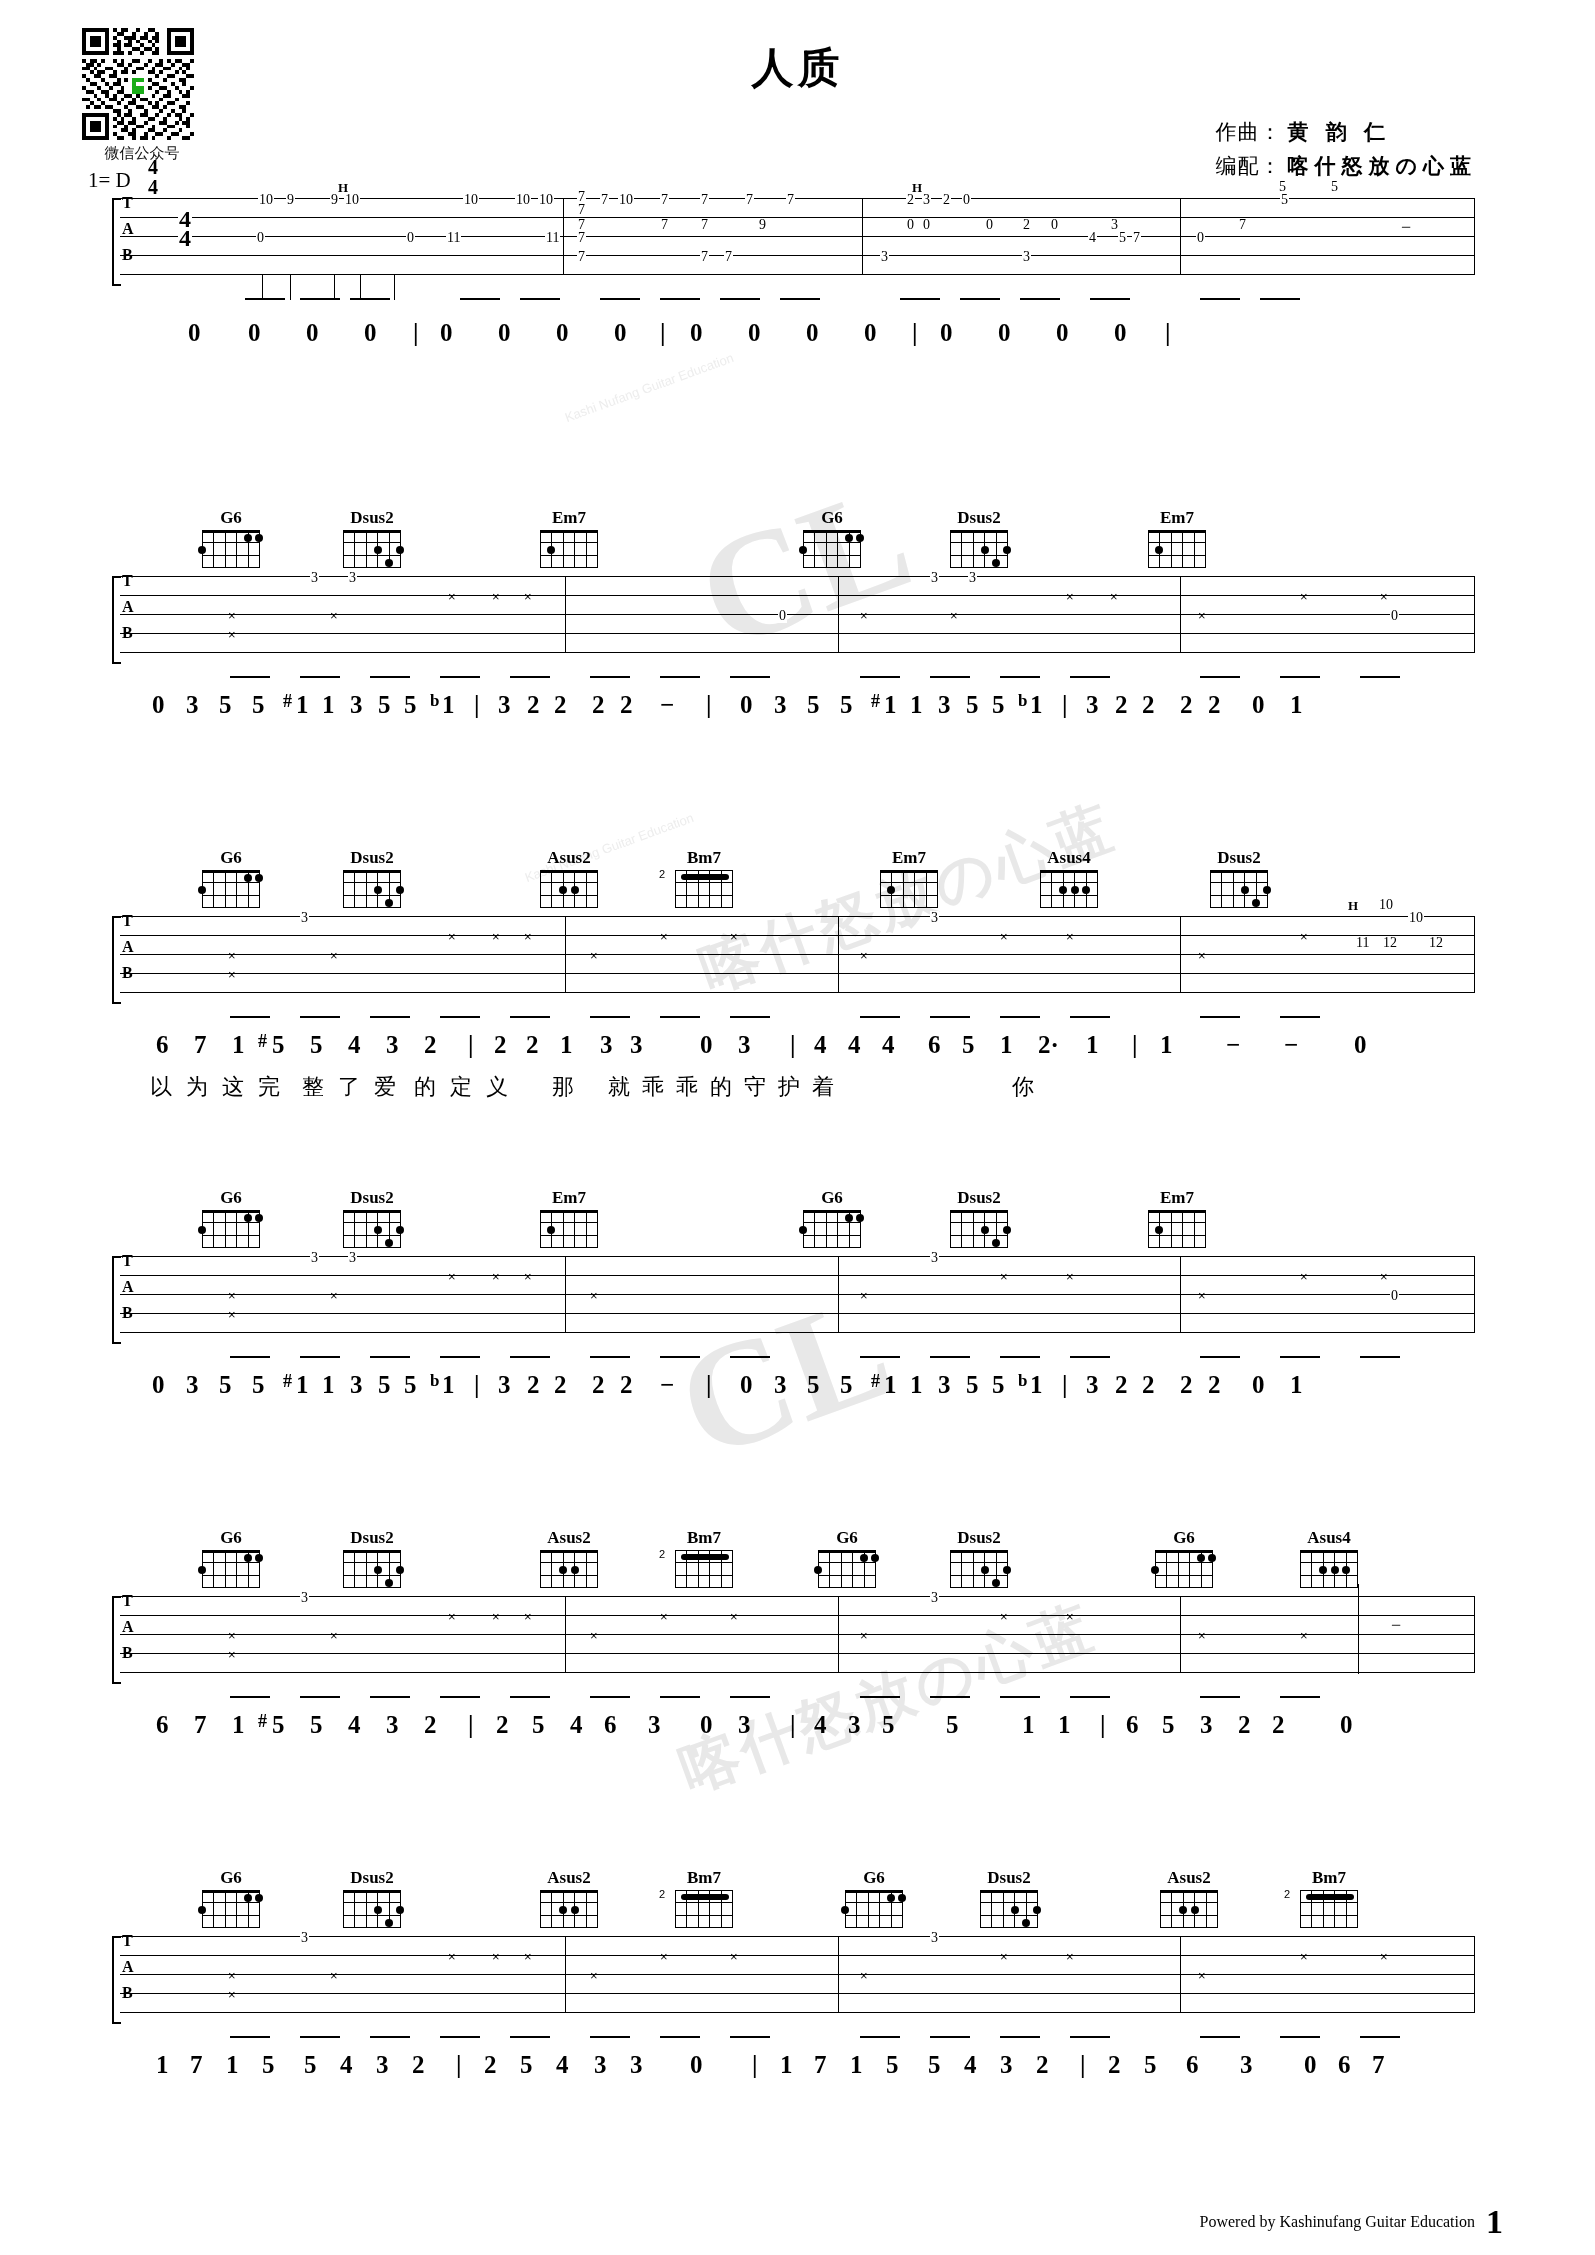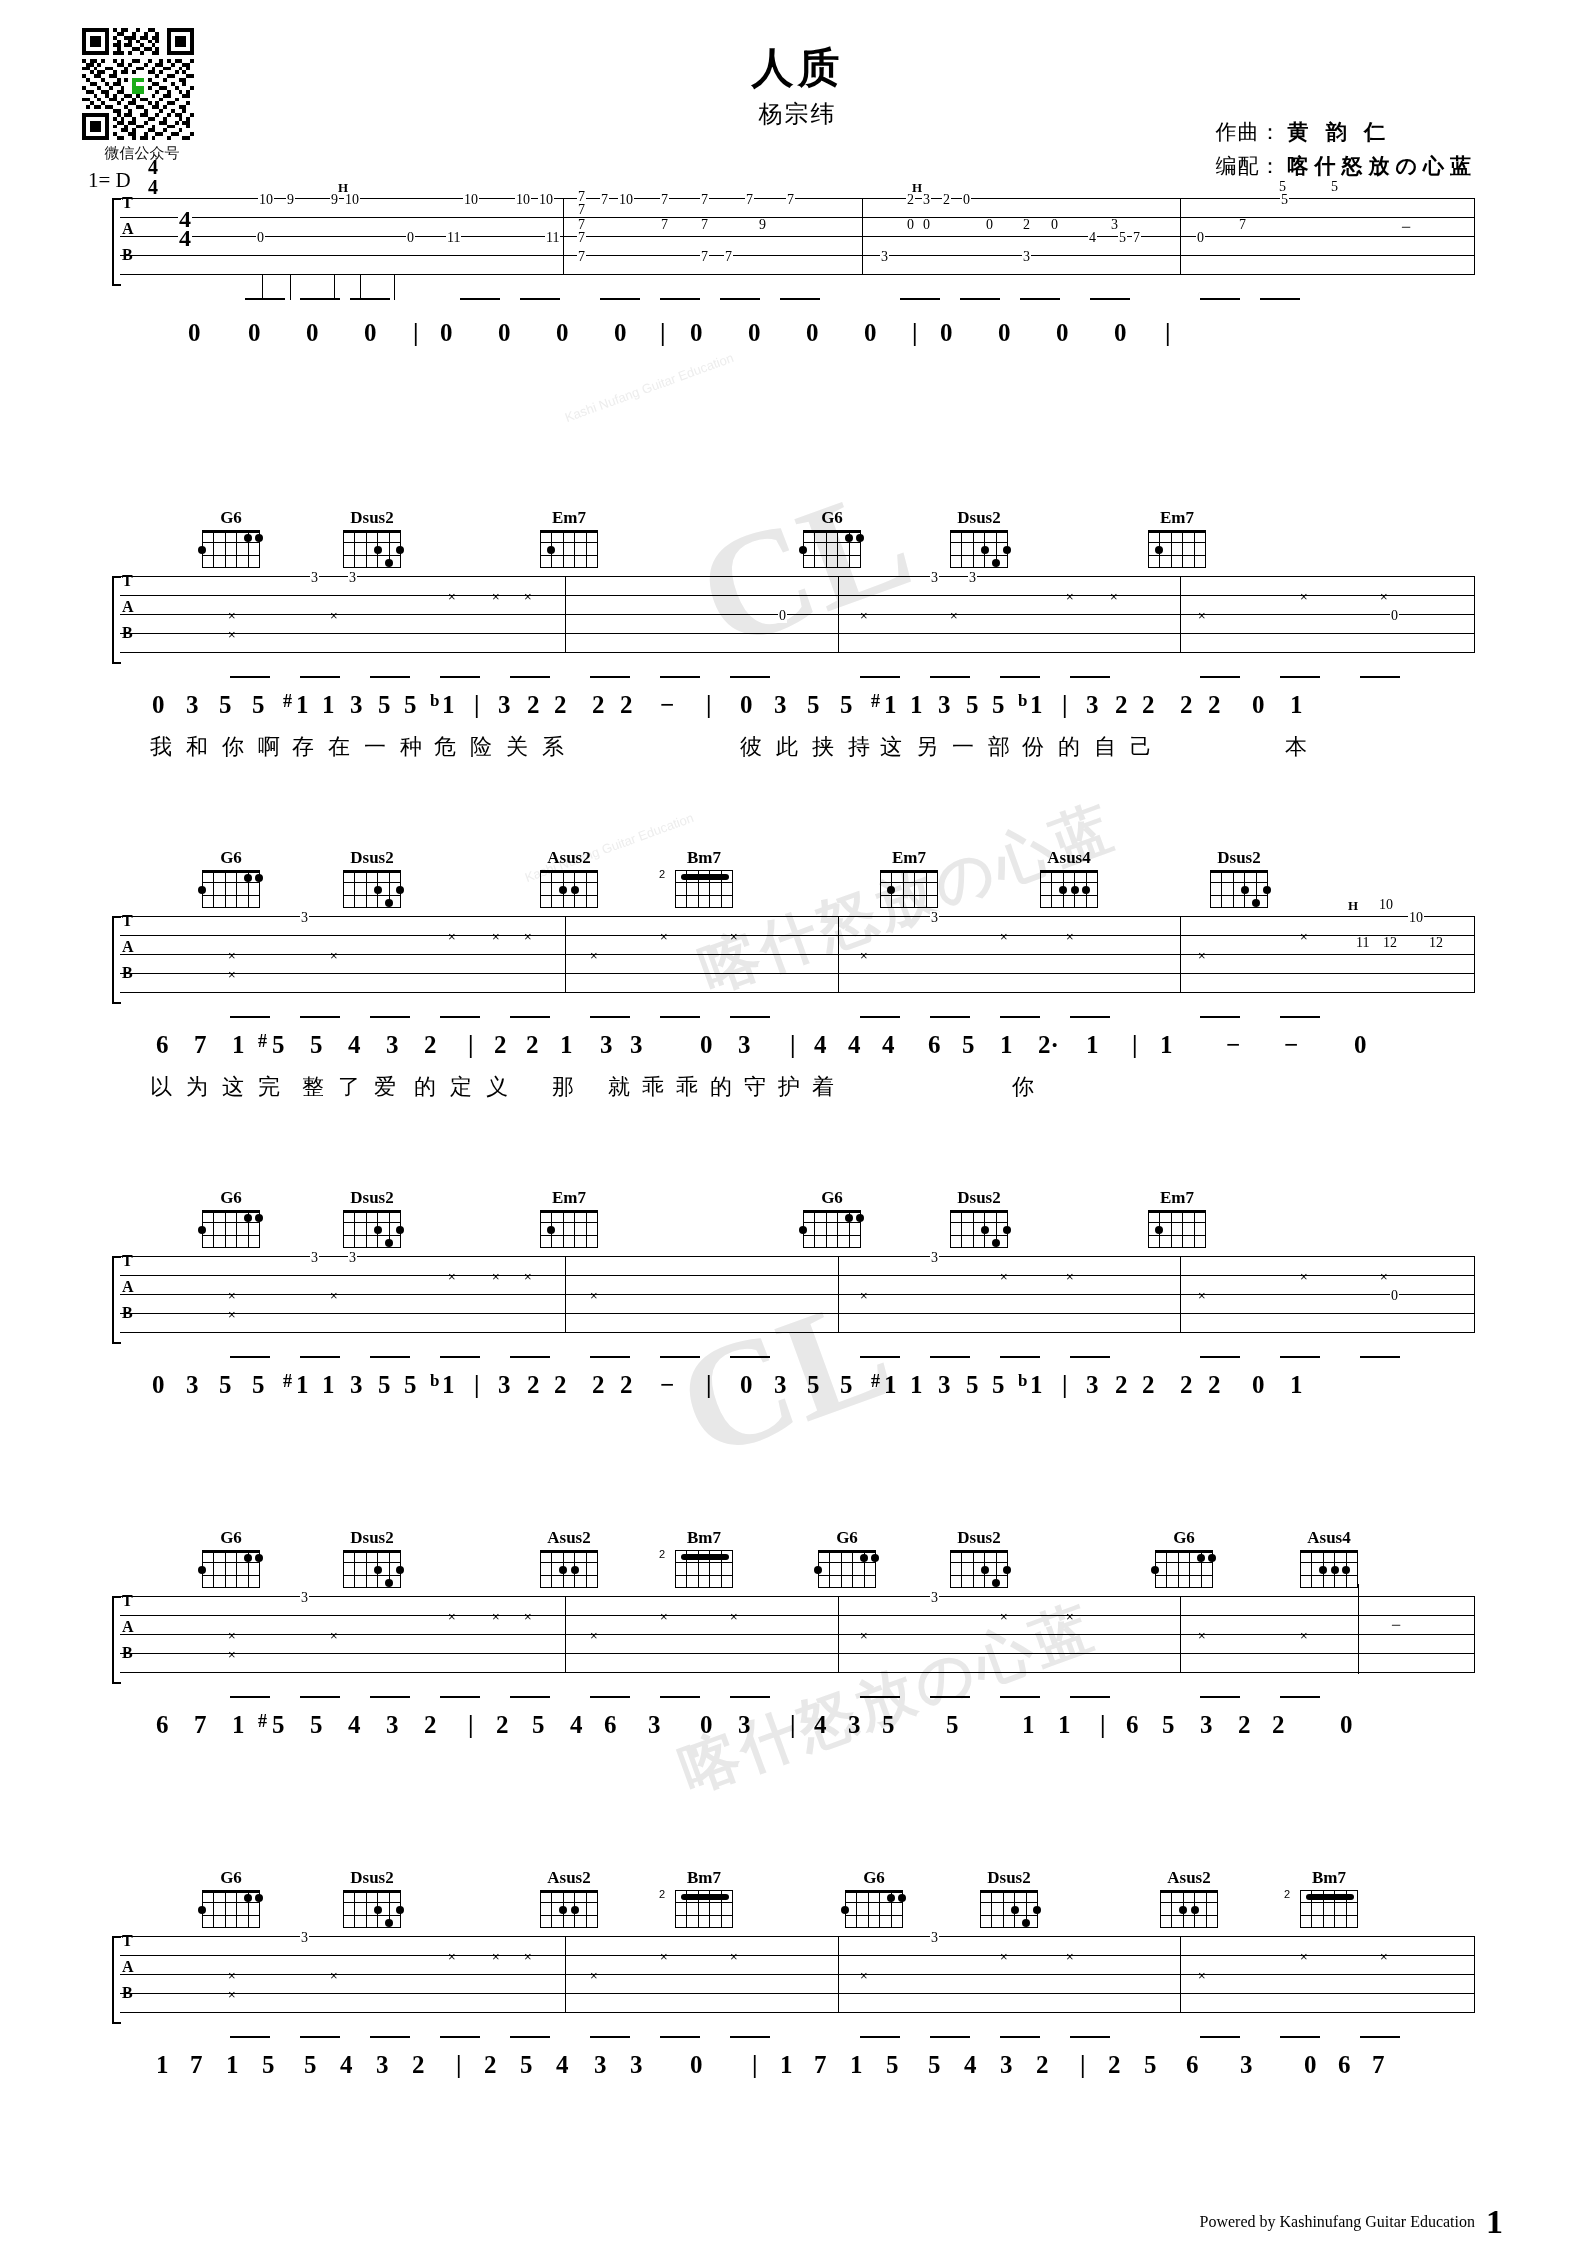--- a/index.html
+++ b/index.html
@@ -289,21 +289,20 @@
     </svg>
   </div>
   <div class="qr-label">微信公众号</div>
   <div class="keysig">1= D</div>
   <div class="timesig">
     <div>4</div>
     <div style="border-top:0;margin-top:1px;">4</div>
   </div>
 
   <div class="title">人质</div>
-  <div class="artist">杨宗纬</div>
   <div class="credits">
     <div class="row">
       <span class="lab">作曲：</span><span class="val">黄 韵 仁</span>
     </div>
     <div class="row">
       <span class="lab">编配：</span><span class="val">喀什怒放の心蓝</span>
     </div>
   </div>
 
   <div class="system" style="top:196px;">
@@ -614,29 +613,20 @@
       <div class="num" style="left:1062px;">|</div>
       <div class="num" style="left:1086px;">3</div>
       <div class="num" style="left:1115px;">2</div>
       <div class="num" style="left:1142px;">2</div>
       <div class="num" style="left:1180px;">2</div>
       <div class="num" style="left:1208px;">2</div>
       <div class="num" style="left:1252px;">0</div>
       <div class="num" style="left:1290px;">1</div>
     </div>
 
-    <div class="lyrics" style="margin-top:10px;">
-      <div class="ly" style="left:150px;letter-spacing:14px;">我和你啊</div>
-      <div class="ly" style="left:292px;letter-spacing:14px;">存在一种</div>
-      <div class="ly" style="left:434px;letter-spacing:14px;">危险关系</div>
-      <div class="ly" style="left:740px;letter-spacing:14px;">彼此挟持</div>
-      <div class="ly" style="left:880px;letter-spacing:14px;">这另一部</div>
-      <div class="ly" style="left:1022px;letter-spacing:14px;">份的自己</div>
-      <div class="ly" style="left:1285px;">本</div>
-    </div>
   </div>
 
   <div class="system" style="top:848px;">
     <div class="chords">
       <div class="chordbox" style="left:202px;">
         <div class="cname">G6</div>
         <div class="grid">
             <div class="nut"></div>
             <div class="vline" style="left:0"></div>
             <div class="vline" style="left:11px"></div>

